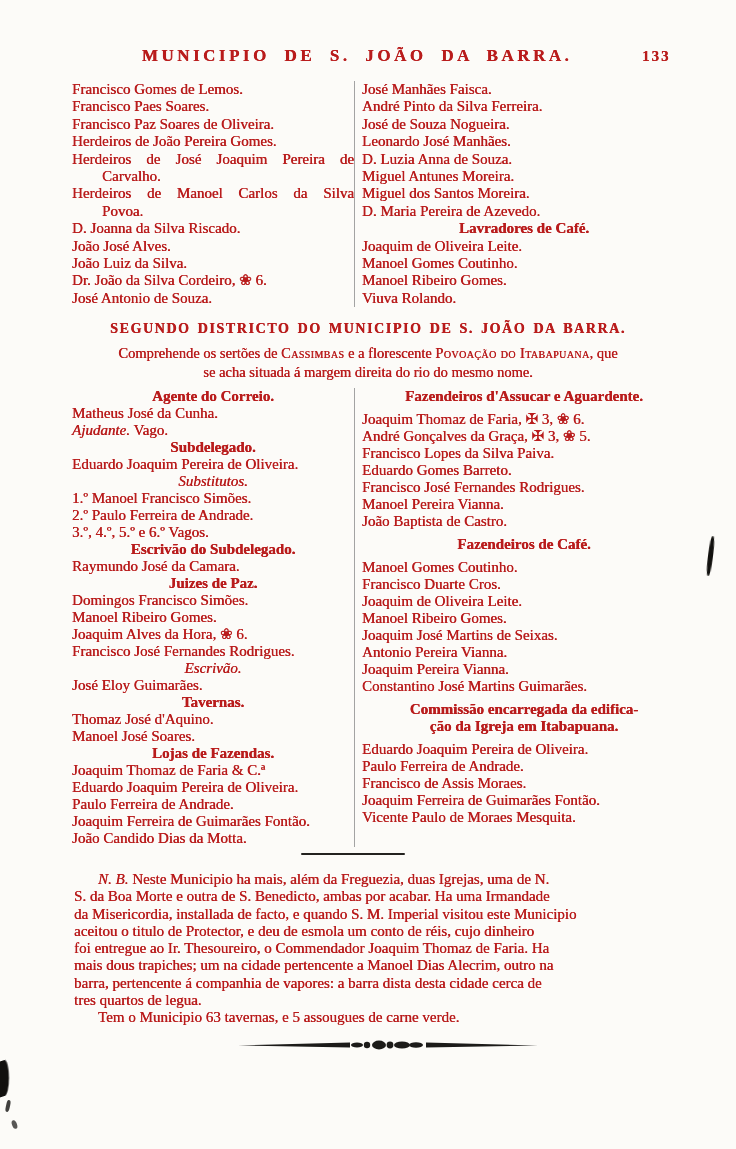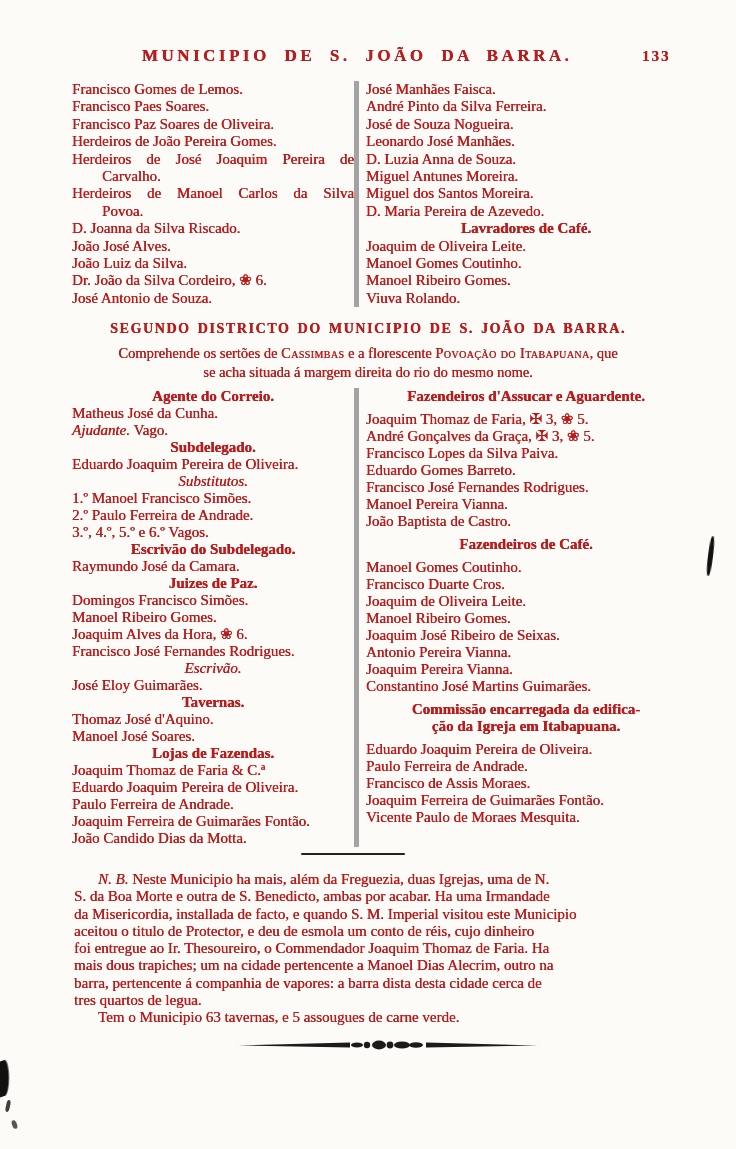--- a/index.html
+++ b/index.html
@@ -12,21 +12,21 @@
     overflow:hidden;
     text-shadow:0.35px 0 0 currentColor;
   }
   .running-header{display:flex;align-items:baseline;padding:46px 50px 0 72px;}
   .header-title{flex:1;text-align:center;font-weight:bold;font-size:17px;letter-spacing:3.5px;word-spacing:7px;white-space:nowrap;}
   .page-number{font-weight:bold;font-size:15px;letter-spacing:2px;width:44px;text-align:left;}
   .cols{display:flex;margin:0 50px 0 72px;}
   .sec1{margin-top:15px;}
   .col{font-size:15px;line-height:17.4px;}
   .col-l{width:282px;flex:none;}
-  .col-r{flex:1;border-left:5px solid #a3a3a3;padding-left:7px;}
+  .col-r{flex:1;border-left:1px solid #a3a3a3;padding-left:7px;}
   .sec2{margin-top:6px;}
   .sec2 .col{line-height:17px;}
   .c-p{}
   .c-h,.c-h2,.c-h2b{font-weight:bold;text-align:center;}
   .sec2 .col-r .c-h{margin:6px 0;}
   .sec2 .col-r .c-h:first-child{margin-top:0;}
   .c-h2{margin-top:6px;}
   .c-h2b{margin-bottom:6px;}
   .c-i{font-style:italic;text-align:center;}
   .c-cont{padding-left:30px;}
@@ -122,33 +122,33 @@
         <div class="c-p">Manoel José Soares.</div>
         <div class="c-h">Lojas de Fazendas.</div>
         <div class="c-p">Joaquim Thomaz de Faria &amp; C.ª</div>
         <div class="c-p">Eduardo Joaquim Pereira de Oliveira.</div>
         <div class="c-p">Paulo Ferreira de Andrade.</div>
         <div class="c-p">Joaquim Ferreira de Guimarães Fontão.</div>
         <div class="c-p">João Candido Dias da Motta.</div>
       </div>
     <div class="col col-r">
         <div class="c-h">Fazendeiros d'Assucar e Aguardente.</div>
-        <div class="c-p">Joaquim Thomaz de Faria, ✠ 3, ❀ 5.</div>
+        <div class="c-p">Joaquim Thomaz de Faria, ✠ 3, ❀ 6.</div>
         <div class="c-p">André Gonçalves da Graça, ✠ 3, ❀ 5.</div>
         <div class="c-p">Francisco Lopes da Silva Paiva.</div>
         <div class="c-p">Eduardo Gomes Barreto.</div>
         <div class="c-p">Francisco José Fernandes Rodrigues.</div>
         <div class="c-p">Manoel Pereira Vianna.</div>
         <div class="c-p">João Baptista de Castro.</div>
         <div class="c-h">Fazendeiros de Café.</div>
         <div class="c-p">Manoel Gomes Coutinho.</div>
         <div class="c-p">Francisco Duarte Cros.</div>
         <div class="c-p">Joaquim de Oliveira Leite.</div>
         <div class="c-p">Manoel Ribeiro Gomes.</div>
-        <div class="c-p">Joaquim José Ribeiro de Seixas.</div>
+        <div class="c-p">Joaquim José Martins de Seixas.</div>
         <div class="c-p">Antonio Pereira Vianna.</div>
         <div class="c-p">Joaquim Pereira Vianna.</div>
         <div class="c-p">Constantino José Martins Guimarães.</div>
         <div class="c-h2">Commissão encarregada da edifica-</div>
         <div class="c-h2b">ção da Igreja em Itabapuana.</div>
         <div class="c-p">Eduardo Joaquim Pereira de Oliveira.</div>
         <div class="c-p">Paulo Ferreira de Andrade.</div>
         <div class="c-p">Francisco de Assis Moraes.</div>
         <div class="c-p">Joaquim Ferreira de Guimarães Fontão.</div>
         <div class="c-p">Vicente Paulo de Moraes Mesquita.</div>

